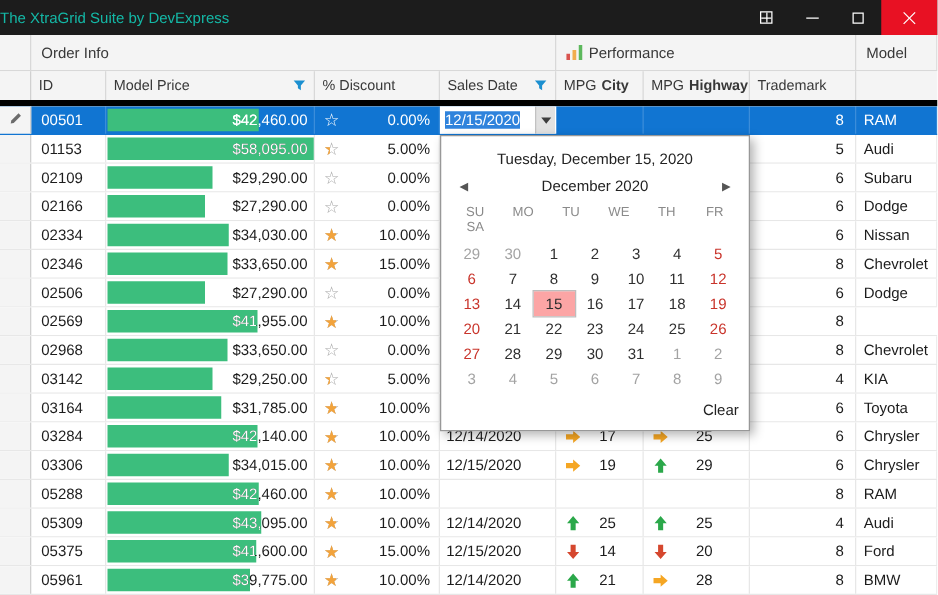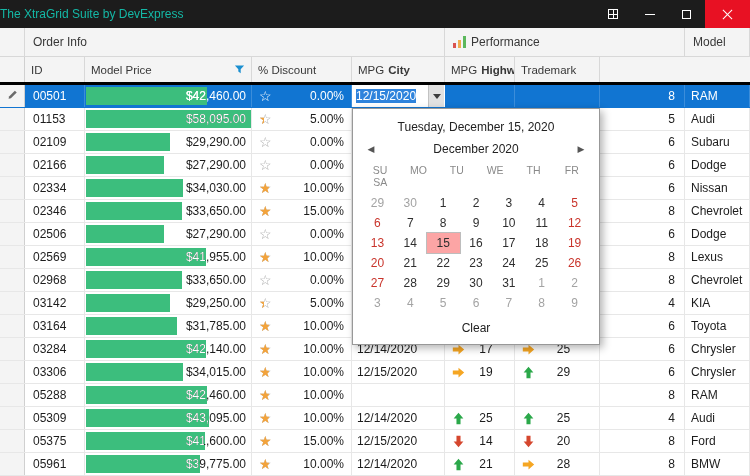--- a/index.html
+++ b/index.html
@@ -23,21 +23,21 @@
   .i-close::before{transform:rotate(45deg)}
   .i-close::after{transform:rotate(-45deg)}
 
   
   .band-row{display:grid;grid-template-columns:25px 420px 240px 65px;height:29px;flex:0 0 29px;background:#f4f4f4;border-bottom:1px solid #d8d8d8}
   .corner{border-right:1px solid #d8d8d8}
   .band{display:flex;align-items:center;gap:5px;padding:0 8px;border-right:1px solid #d8d8d8;color:#383838;overflow:hidden;white-space:nowrap}
   .band-icon{display:flex;align-items:center}
 
   
-  .header-row{display:grid;grid-template-columns:25px 60px 167px 100px 93px 70px 85px 85px 65px;height:28px;flex:0 0 28px;background:#f4f4f4;border-bottom:3px solid #000000}
+  .header-row{display:grid;grid-template-columns:25px 60px 167px 100px 93px 70px 85px 85px 65px;height:28px;flex:0 0 28px;background:#f4f4f4;border-bottom:5px solid #000000}
   .hcorner{border-right:1px solid #d0d0d0}
   .hcell{display:flex;align-items:center;padding:0 6px;border-right:1px solid #d8d8d8;font-size:11.5px;color:#383838;overflow:hidden;white-space:nowrap}
   .hcell b{margin-left:4px}
   .funnel{margin-left:auto;display:flex;align-items:center}
 
   
   .grid-rows{flex:1;overflow:hidden}
   .row{display:grid;grid-template-columns:25px 60px 167px 100px 93px 70px 85px 85px 65px;height:23px;background:#fff;border-bottom:1px solid #e7e7e7}
   .cell{display:flex;align-items:center;padding:0 6px;border-right:1px solid #e7e7e7;overflow:hidden;white-space:nowrap}
   .cell.indicator{background:#f4f4f4;justify-content:center;padding:0;border-right:1px solid #d0d0d0}
@@ -73,21 +73,21 @@
   .cal-nav{display:flex;align-items:center;padding:0 2px 5px}
   .cal-arrow{flex:0 0 16px;text-align:center;font-size:9px;color:#555}
   .cal-month{flex:1;text-align:center}
   .cal-dow{display:grid;grid-template-columns:repeat(6,1fr);padding:3px 0 5px;color:#8a8a8a;font-size:10.5px}
   .cal-dow span{text-align:center}
   .cal-week{display:grid;grid-template-columns:repeat(7,1fr)}
   .cal-day{height:20px;display:flex;align-items:center;justify-content:center;color:#2f2f2f}
   .cal-day.muted{color:#a3a3a3}
   .cal-day.weekend{color:#c9342b}
   .cal-day.selected{background:#fca5a5;outline:1px solid #bdbdbd}
-  .cal-clear{text-align:center;padding:8px 0 7px}
+  .cal-clear{text-align:right;padding:8px 0 7px}
 </style>
 </head>
 <body>
 
 <div class="window">
 
   <div class="titlebar">
     <div class="title">The XtraGrid Suite by DevExpress</div>
     <div class="tb-buttons">
       <div class="tb-btn">
@@ -135,20 +135,28 @@
         <span class="funnel">
           <svg width="11" height="11" viewBox="0 0 12 12">
             <path d="M1 1.5h10L7.3 5.8V10L4.7 8.2V5.8z" fill="#1b8fd0"></path>
           </svg>
         </span>
       </div>
       <div class="hcell">
         <span>% Discount</span>
       </div>
       <div class="hcell">
+        <span>Sales Date</span>
+        <span class="funnel">
+          <svg width="11" height="11" viewBox="0 0 12 12">
+            <path d="M1 1.5h10L7.3 5.8V10L4.7 8.2V5.8z" fill="#1b8fd0"></path>
+          </svg>
+        </span>
+      </div>
+      <div class="hcell">
         <span>MPG</span>
         <b>City</b>
       </div>
       <div class="hcell">
         <span>MPG</span>
         <b>Highway</b>
       </div>
       <div class="hcell">
         <span>Trademark</span>
       </div>
@@ -357,21 +365,20 @@
           <span>10.00%</span>
         </div>
         <div class="cell date"></div>
         <div class="cell mpg">
           <span class="mpg-val"></span>
         </div>
         <div class="cell mpg">
           <span class="mpg-val"></span>
         </div>
         <div class="cell cyl">8</div>
-        <div class="cell tm">Lexus</div>
       </div>
       <div class="row">
         <div class="cell indicator"></div>
         <div class="cell id">02968</div>
         <div class="cell price">
           <div class="bar" style="width: 57.9224%;"></div>
           <span class="price-text">$33,650.00</span>
           <span class="price-text white" style="clip-path: inset(0px 42.0776% 0px 0px);">$33,650.00</span>
         </div>
         <div class="cell discount">

